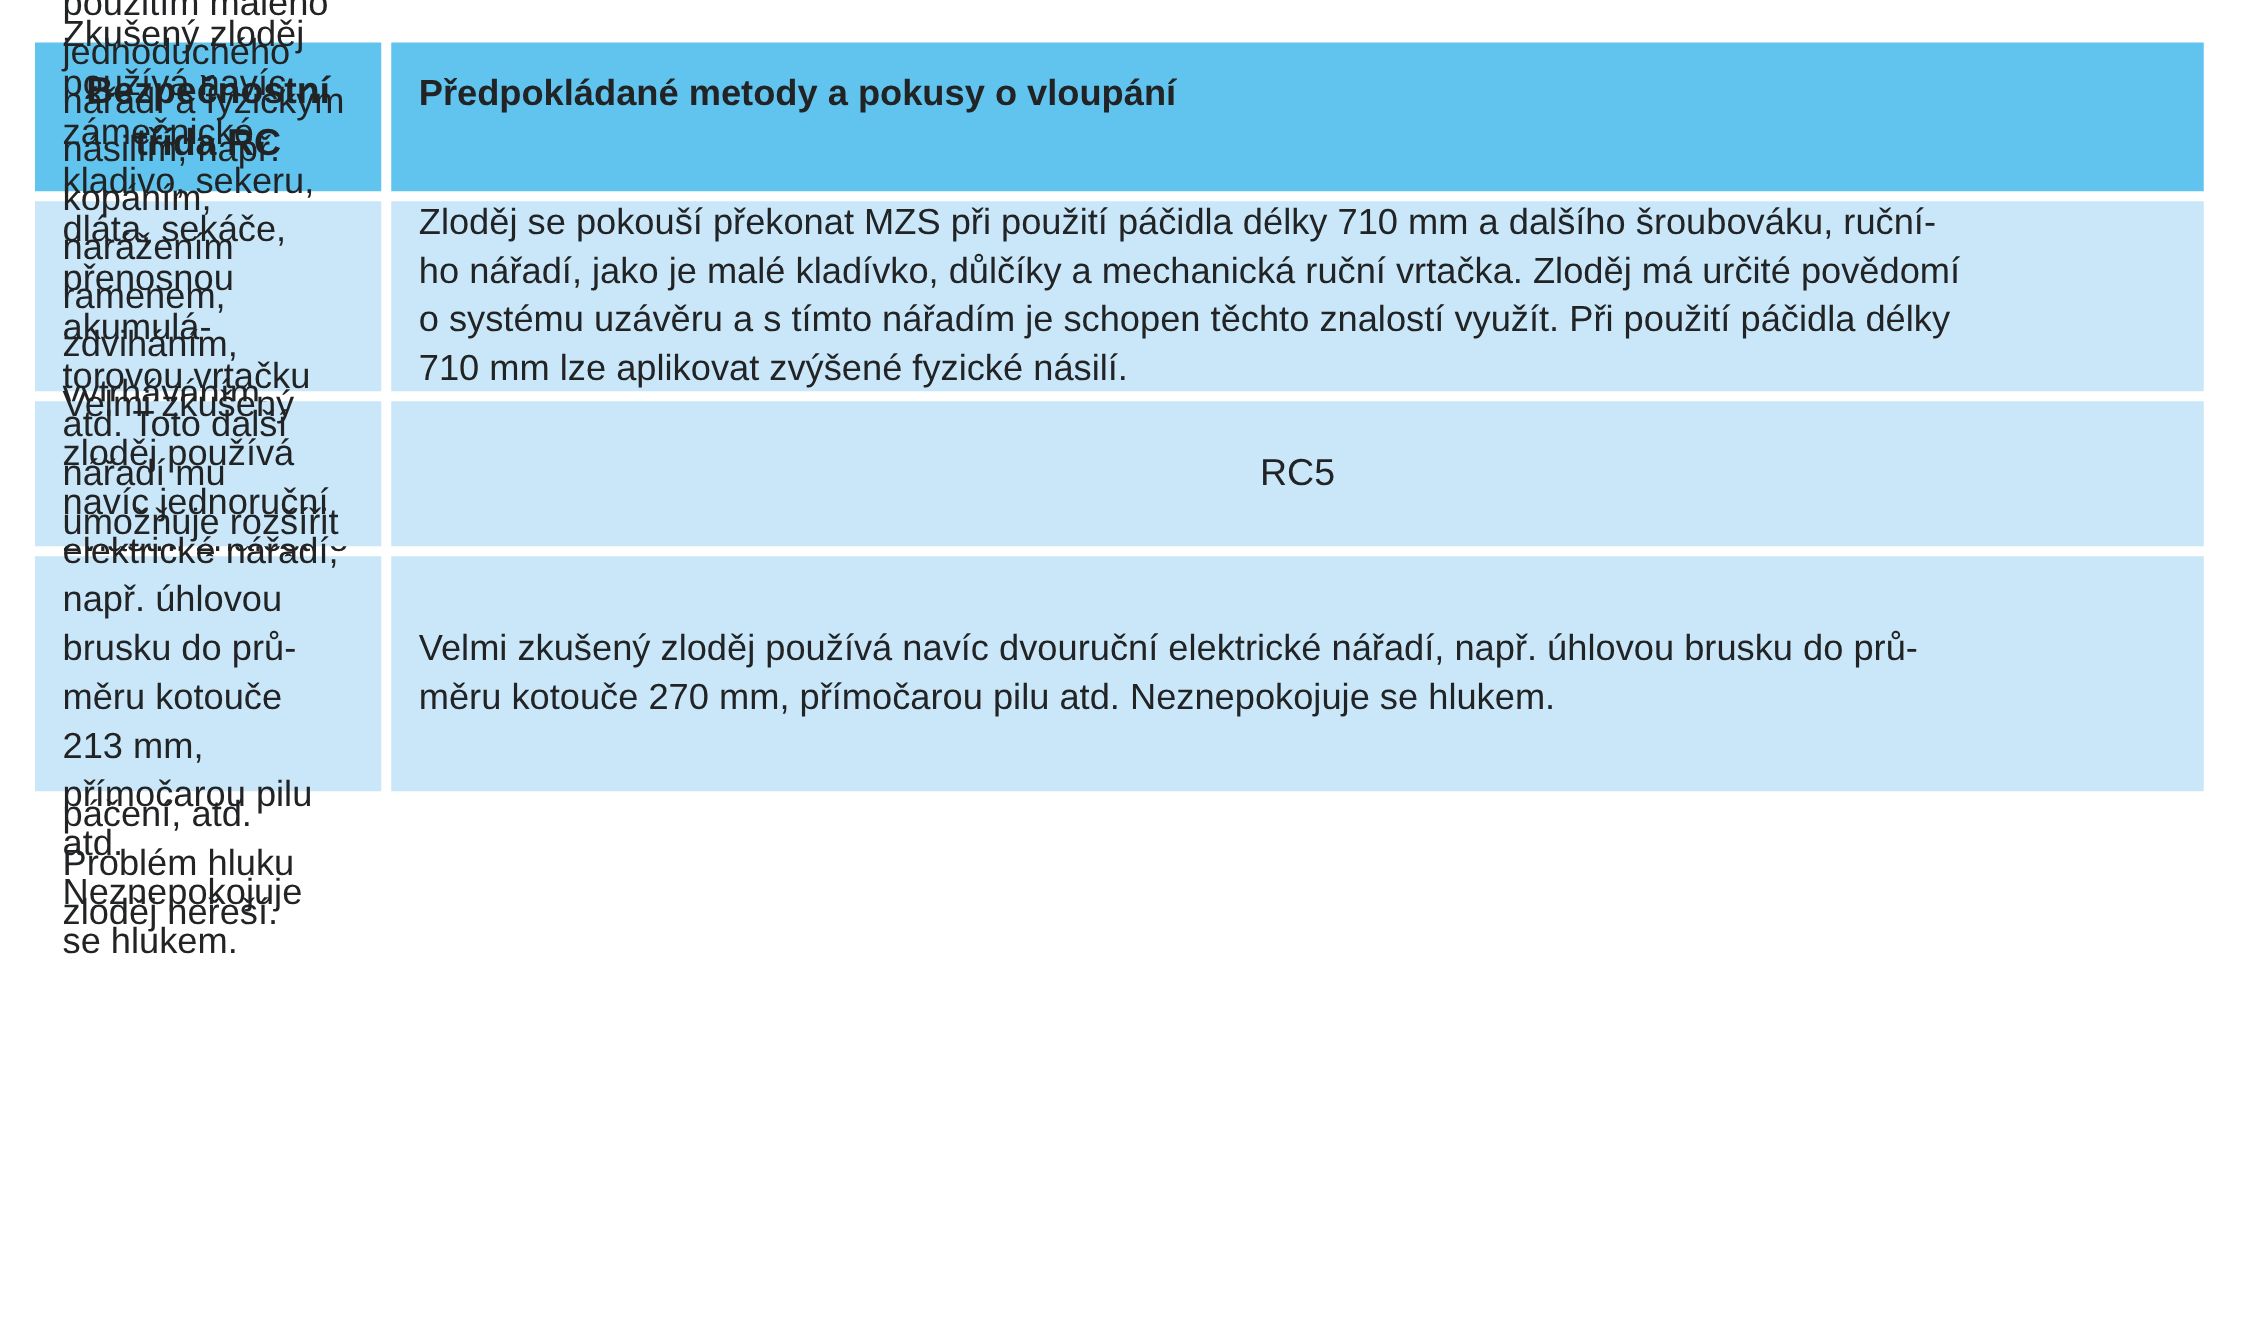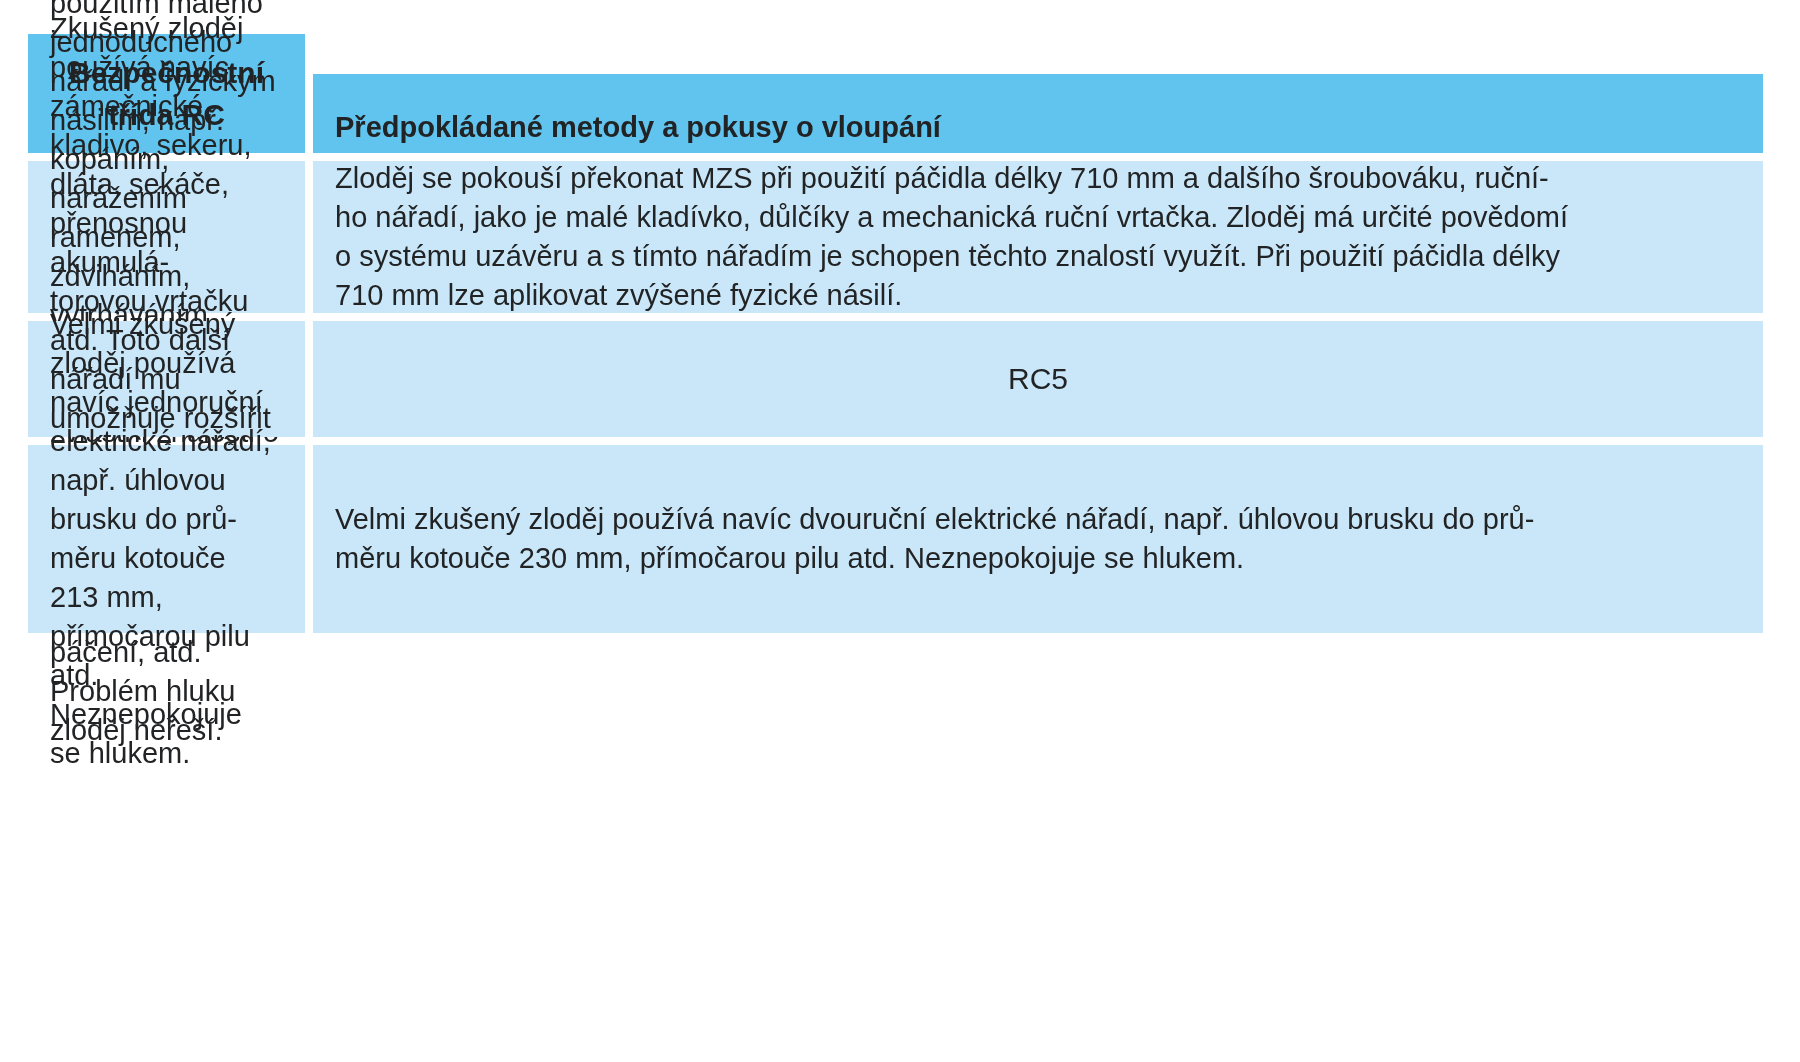--- a/index.html
+++ b/index.html
@@ -47,23 +47,22 @@
     white-space:pre-line;
   }
   .cell.desc-col{
     font-size:29px;
     line-height:39px;
     padding:0 26px 0 22px;
     white-space:pre-line;
   }
   .cell.head.desc-col{
     align-items:flex-start;
-    padding-top:36px;
+    padding-top:24px;
     line-height:34px;
-    margin-top:40px;
   }
 </style>
 </head>
 <body>
 
 <div class="rc-table">
   <div class="cell head class-col">Bezpečnostní
 třída RC</div>
   <div class="cell head desc-col">Předpokládané metody a pokusy o vloupání</div>
 
@@ -79,14 +78,14 @@
 
   <div class="cell desc-col">Zkušený zloděj používá navíc zámečnické kladivo, sekeru, dláta, sekáče, přenosnou akumulá-
 torovou vrtačku atd. Toto další nářadí mu umožňuje rozšířit počet způsobů napadení, případně
 jejich kombinace – vrtání, sekání, páčení, atd. Problém hluku zloděj neřeší.</div>
 
   <div class="cell class-col">RC5</div>
   <div class="cell desc-col">Velmi zkušený zloděj používá navíc jednoruční elektrické nářadí, např. úhlovou brusku do prů-
 měru kotouče 213 mm, přímočarou pilu atd. Neznepokojuje se hlukem.</div>
 
   <div class="cell desc-col">Velmi zkušený zloděj používá navíc dvouruční elektrické nářadí, např. úhlovou brusku do prů-
-měru kotouče 230 mm, přímočarou pilu atd. Neznepokojuje se hlukem.</div>
+měru kotouče 270 mm, přímočarou pilu atd. Neznepokojuje se hlukem.</div>
 </div>
 
 </body></html>

